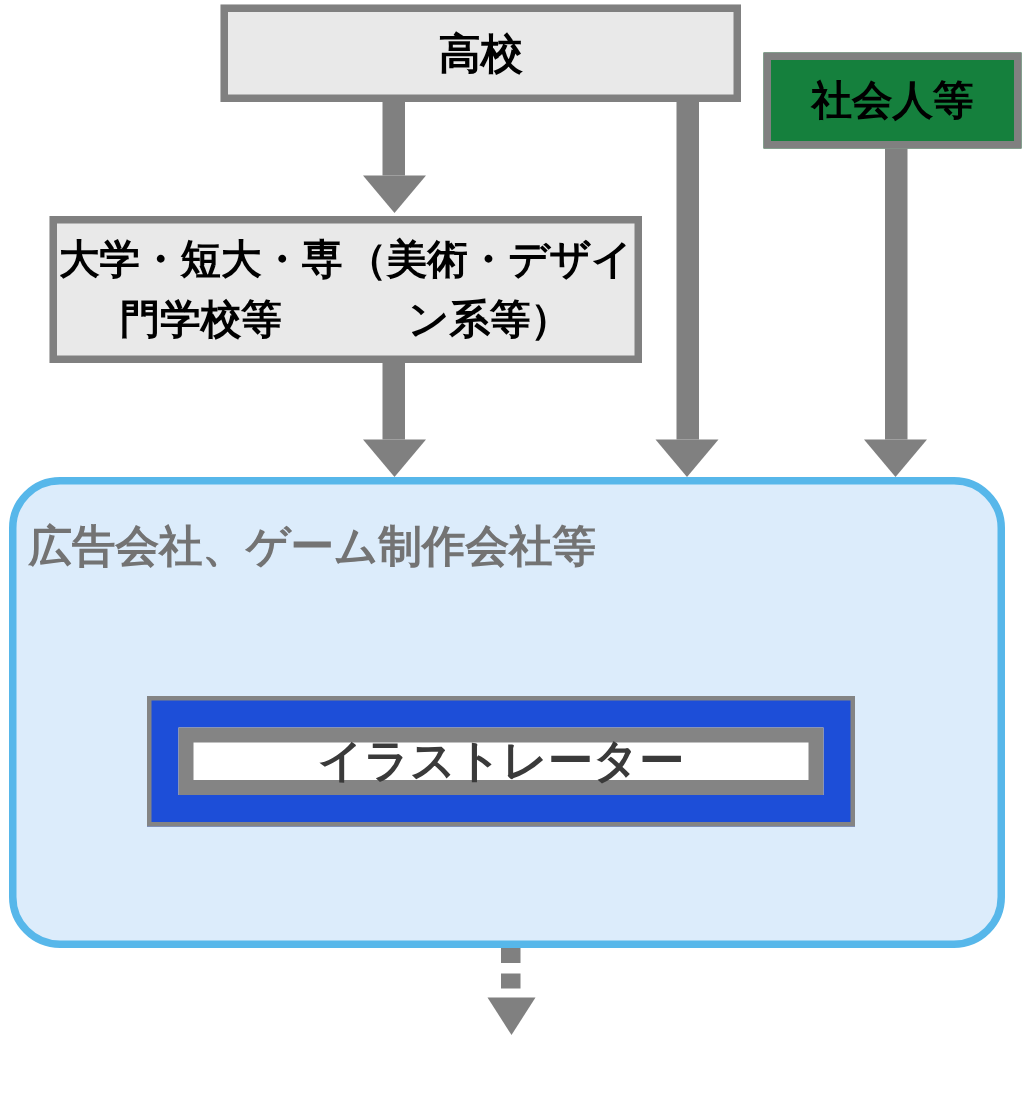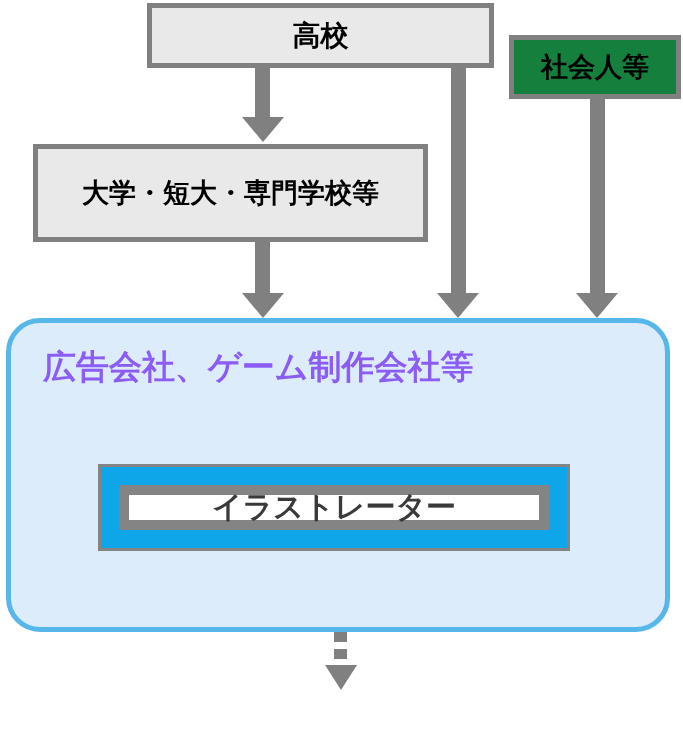--- a/index.html
+++ b/index.html
@@ -16,26 +16,26 @@
   #hs-box   {left:147px;top:3px;  width:347px;height:65px;background:#e9e9e9;font-size:28px;}
   #adult-box{left:509px;top:35px; width:172px;height:64px;background:#15803d;font-size:27px;}
   #univ-box {left:33px; top:144px;width:395px;height:98px;background:#e9e9e9;font-size:27px;
              flex-direction:row;line-height:40px;}
   
   #company-box{
     position:absolute;box-sizing:border-box;left:6px;top:318px;width:664px;height:314px;
     background:#dcecfb;border:5px solid #57b7ea;border-radius:34px;
   }
   #company-label{
-    position:absolute;left:32px;top:22px;font-weight:bold;font-size:33px;color:#8b5cf6;
+    position:absolute;left:8px;top:22px;font-weight:bold;font-size:29px;color:#737373;
   }
   
   #ill-outer{
     position:absolute;box-sizing:border-box;left:98px;top:464px;width:472px;height:87px;
-    background:#0ea5e9;border:3px solid #848484;padding:18px;
+    background:#1d4ed8;border:3px solid #848484;padding:18px;
   }
   #ill-inner{
     box-sizing:border-box;width:100%;height:100%;background:#ffffff;border:10px solid #848484;
     display:flex;align-items:center;justify-content:center;
     font-weight:bold;font-size:30px;color:#3a3a3a;
   }
   
   .shaft{position:absolute;width:15px;background:#808080;}
   .head{
     position:absolute;width:0;height:0;
@@ -67,20 +67,21 @@
   <div id="hs-box" class="gbox">
     <span>高校</span>
   </div>
 
   <div id="adult-box" class="gbox">
     <span>社会人等</span>
   </div>
 
   <div id="univ-box" class="gbox">
     <span>大学・短大・専門学校等</span>
+    <span>（美術・デザイン系等）</span>
   </div>
 
   <div class="shaft" id="arrow-a-shaft"></div>
   <div class="head" id="arrow-a-head"></div>
 
   <div class="shaft" id="arrow-b-shaft"></div>
   <div class="head" id="arrow-b-head"></div>
 
   <div class="shaft" id="arrow-c-shaft"></div>
   <div class="head" id="arrow-c-head"></div>

